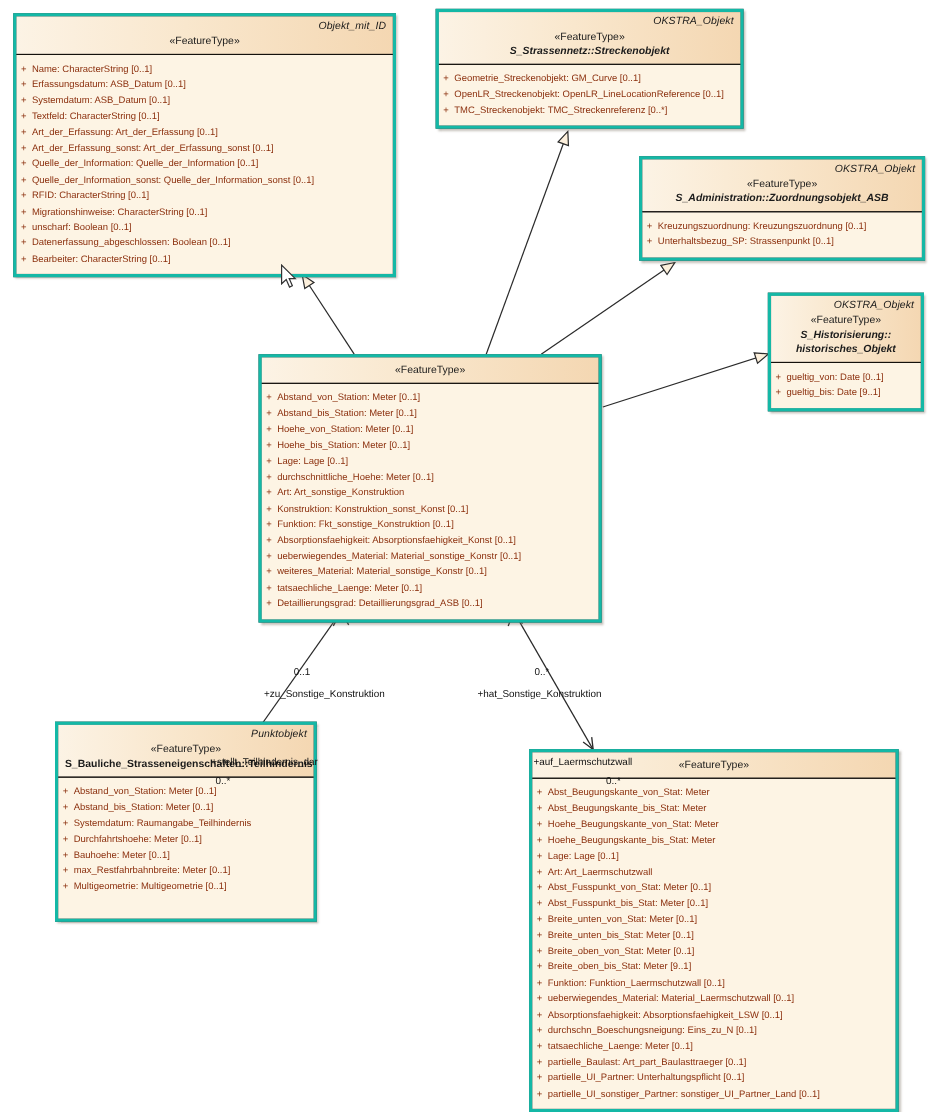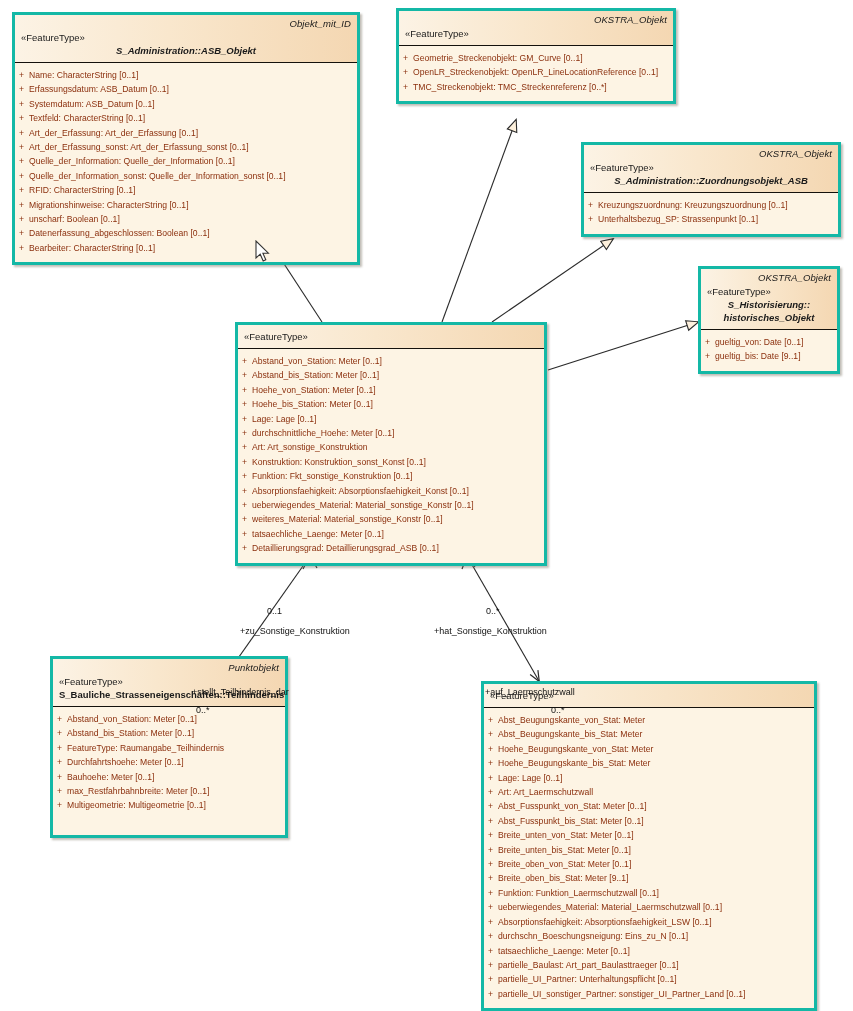--- a/index.html
+++ b/index.html
@@ -41,21 +41,21 @@
     position: absolute;
     right: 6px;
     top: 3px;
     font-size: 9.5px;
     font-style: italic;
     color: #1a1a1a;
     letter-spacing: 0.1px;
   }
   .corner-spacer { height: 13px; }
   .stereo {
-    text-align: left;
+    text-align: center;
     font-size: 9.5px;
     color: #1a1a1a;
     line-height: 13px;
   }
   .cname {
     text-align: center;
     font-size: 9.5px;
     font-weight: bold;
     color: #1a1a1a;
     line-height: 13px;
@@ -129,21 +129,20 @@
       <line x1="467" y1="556" x2="539" y2="681" stroke="#2a2a2a" stroke-width="1.1" marker-end="url(#openarrow)"></line>
       <path d="M467,556 L462,569 M467,556 L475,567" fill="none" stroke="#2a2a2a" stroke-width="1.2"></path>
     </g>
   </svg>
 
   <div class="uml-class" style="left:12px; top:12px; width:348px;">
     <div class="uml-head">
       <div class="stereo-corner">Objekt_mit_ID</div>
       <div class="corner-spacer"></div>
       <div class="stereo">«FeatureType»</div>
-      <div class="cname ital">S_Administration::ASB_Objekt</div>
     </div>
     <div class="uml-body">
       <div class="attr"><span class="vis">+</span><span>Name: CharacterString [0..1]</span></div>
       <div class="attr"><span class="vis">+</span><span>Erfassungsdatum: ASB_Datum [0..1]</span></div>
       <div class="attr"><span class="vis">+</span><span>Systemdatum: ASB_Datum [0..1]</span></div>
       <div class="attr"><span class="vis">+</span><span>Textfeld: CharacterString [0..1]</span></div>
       <div class="attr"><span class="vis">+</span><span>Art_der_Erfassung: Art_der_Erfassung [0..1]</span></div>
       <div class="attr"><span class="vis">+</span><span>Art_der_Erfassung_sonst: Art_der_Erfassung_sonst [0..1]</span></div>
       <div class="attr"><span class="vis">+</span><span>Quelle_der_Information: Quelle_der_Information [0..1]</span></div>
       <div class="attr"><span class="vis">+</span><span>Quelle_der_Information_sonst: Quelle_der_Information_sonst [0..1]</span></div>
@@ -153,20 +152,21 @@
       <div class="attr"><span class="vis">+</span><span>Datenerfassung_abgeschlossen: Boolean [0..1]</span></div>
       <div class="attr"><span class="vis">+</span><span>Bearbeiter: CharacterString [0..1]</span></div>
     </div>
   </div>
 
   <div class="uml-class" style="left:396px; top:8px; width:280px;">
     <div class="uml-head">
       <div class="stereo-corner">OKSTRA_Objekt</div>
       <div class="corner-spacer"></div>
       <div class="stereo">«FeatureType»</div>
+      <div class="cname ital">S_Strassennetz::Streckenobjekt</div>
     </div>
     <div class="uml-body">
       <div class="attr"><span class="vis">+</span><span>Geometrie_Streckenobjekt: GM_Curve [0..1]</span></div>
       <div class="attr"><span class="vis">+</span><span>OpenLR_Streckenobjekt: OpenLR_LineLocationReference [0..1]</span></div>
       <div class="attr"><span class="vis">+</span><span>TMC_Streckenobjekt: TMC_Streckenreferenz [0..*]</span></div>
     </div>
   </div>
 
   <div class="uml-class" style="left:581px; top:142px; width:260px;">
     <div class="uml-head">
@@ -220,21 +220,21 @@
   <div class="uml-class" style="left:50px; top:656px; width:238px;">
     <div class="uml-head">
       <div class="stereo-corner">Punktobjekt</div>
       <div class="corner-spacer"></div>
       <div class="stereo">«FeatureType»</div>
       <div class="cname">S_Bauliche_Strasseneigenschaften::Teilhindernis</div>
     </div>
     <div class="uml-body" style="padding-bottom:22px;">
       <div class="attr"><span class="vis">+</span><span>Abstand_von_Station: Meter [0..1]</span></div>
       <div class="attr"><span class="vis">+</span><span>Abstand_bis_Station: Meter [0..1]</span></div>
-      <div class="attr"><span class="vis">+</span><span>FeatureType: Raumangabe_Teilhindernis</span></div>
+      <div class="attr"><span class="vis">+</span><span>Systemdatum: Raumangabe_Teilhindernis</span></div>
       <div class="attr"><span class="vis">+</span><span>Durchfahrtshoehe: Meter [0..1]</span></div>
       <div class="attr"><span class="vis">+</span><span>Bauhoehe: Meter [0..1]</span></div>
       <div class="attr"><span class="vis">+</span><span>max_Restfahrbahnbreite: Meter [0..1]</span></div>
       <div class="attr"><span class="vis">+</span><span>Multigeometrie: Multigeometrie [0..1]</span></div>
     </div>
   </div>
 
   <div class="uml-class" style="left:481px; top:681px; width:336px;">
     <div class="uml-head" style="padding-top:5px;">
       <div class="stereo">«FeatureType»</div>

